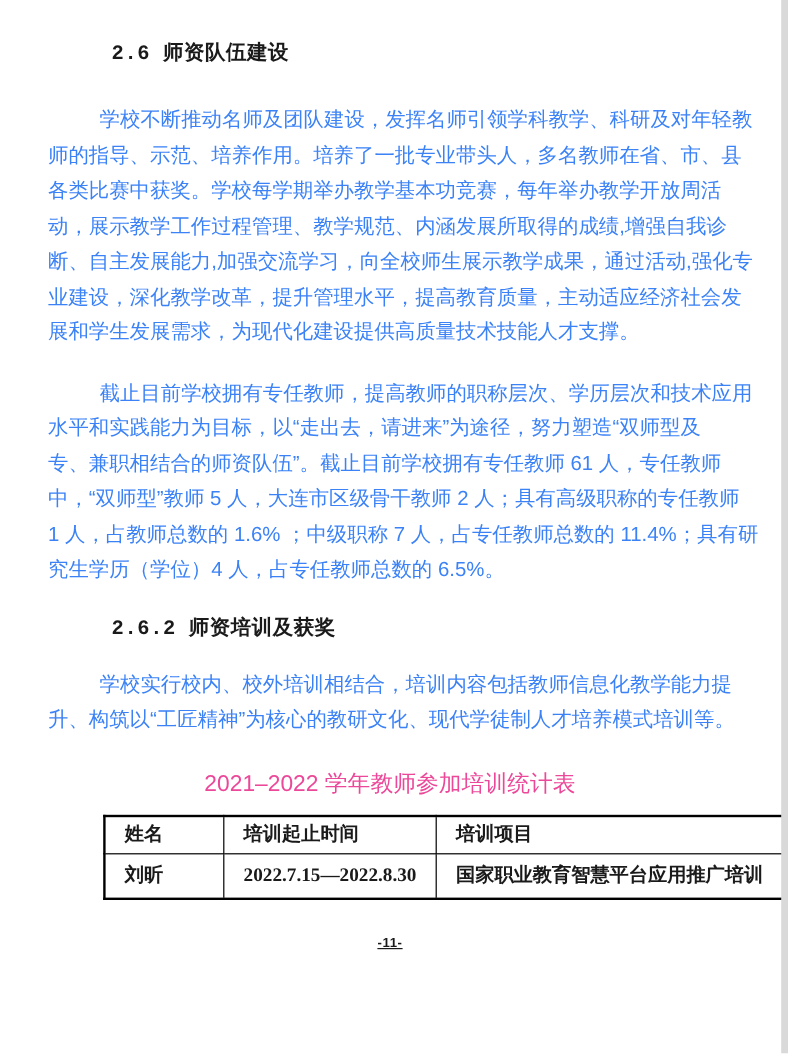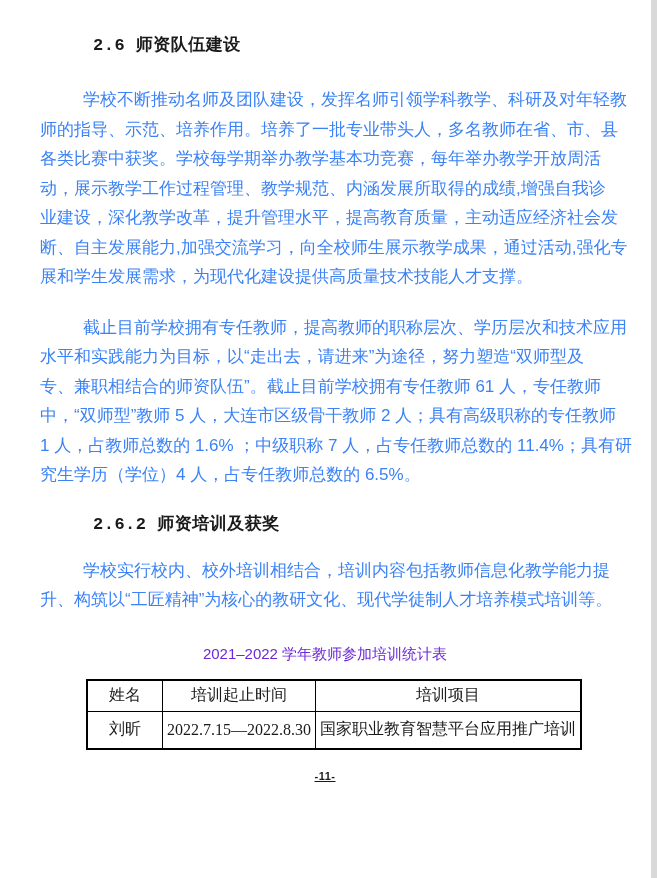--- a/index.html
+++ b/index.html
@@ -55,57 +55,57 @@
   }
   .mt-p1 { margin-top: 27px; }
   .mt-h2 { margin-top: 25px; }
   .mt-p2 { margin-top: 21px; }
   .mt-h3 { margin-top: 23px; }
   .mt-p3 { margin-top: 19px; }
   .table-title {
     margin-top: 27px;
     width: 650px;
     text-align: center;
-    font-size: 15px;
+    font-size: 19px;
     line-height: 24px;
-    color: #6d28d9;
+    color: #ec4899;
     white-space: nowrap;
   }
   table.training {
     border-collapse: collapse;
     margin: 13px 0 0 86px;
     table-layout: fixed;
   }
   table.training, table.training td, table.training th {
     border: 1px solid #000000;
   }
   table.training {
     border-width: 2px;
   }
   table.training th, table.training td {
-    padding: 0 4px;
-    text-align: center;
+    padding: 0 16px;
+    text-align: left;
     vertical-align: middle;
     font-size: 16px;
-    font-weight: normal;
+    font-weight: bold;
     color: #1a1a1a;
     overflow: hidden;
     white-space: nowrap;
   }
   .col-name   { width: 66px; }
   .col-period { width: 144px; }
   .col-project{ width: 251px; }
   tr.header-row { height: 32px; }
   tr.data-row   { height: 37px; }
   td.serif {
     font-family: "Liberation Serif", serif;
     font-size: 15px;
   }
   .page-number {
-    margin-top: 20px;
+    margin-top: 30px;
     width: 650px;
     text-align: center;
     font-size: 11px;
     font-weight: bold;
     color: #1a1a1a;
     letter-spacing: 0.5px;
     text-decoration: underline;
   }
 </style>
 </head>
@@ -113,22 +113,22 @@
 
 <div class="page">
 
   <div class="heading">2.6 师资队伍建设</div>
 
   <div class="para mt-p1">
     <div class="line indent">学校不断推动名师及团队建设，发挥名师引领学科教学、科研及对年轻教</div>
     <div class="line">师的指导、示范、培养作用。培养了一批专业带头人，多名教师在省、市、县</div>
     <div class="line">各类比赛中获奖。学校每学期举办教学基本功竞赛，每年举办教学开放周活</div>
     <div class="line">动，展示教学工作过程管理、教学规范、内涵发展所取得的成绩,增强自我诊</div>
+    <div class="line">断、自主发展能力,加强交流学习，向全校师生展示教学成果，通过活动,强化专</div>
     <div class="line">业建设，深化教学改革，提升管理水平，提高教育质量，主动适应经济社会发</div>
-    <div class="line">断、自主发展能力,加强交流学习，向全校师生展示教学成果，通过活动,强化专</div>
     <div class="line">展和学生发展需求，为现代化建设提供高质量技术技能人才支撑。</div>
   </div>
 
 
   <div class="para mt-p2">
     <div class="line indent">截止目前学校拥有专任教师，提高教师的职称层次、学历层次和技术应用</div>
     <div class="line">水平和实践能力为目标，以“走出去，请进来”为途径，努力塑造“双师型及</div>
     <div class="line">专、兼职相结合的师资队伍”。截止目前学校拥有专任教师 61 人，专任教师</div>
     <div class="line">中，“双师型”教师 5 人，大连市区级骨干教师 2 人；具有高级职称的专任教师</div>
     <div class="line">1 人，占教师总数的 1.6% ；中级职称 7 人，占专任教师总数的 11.4%；具有研</div>

